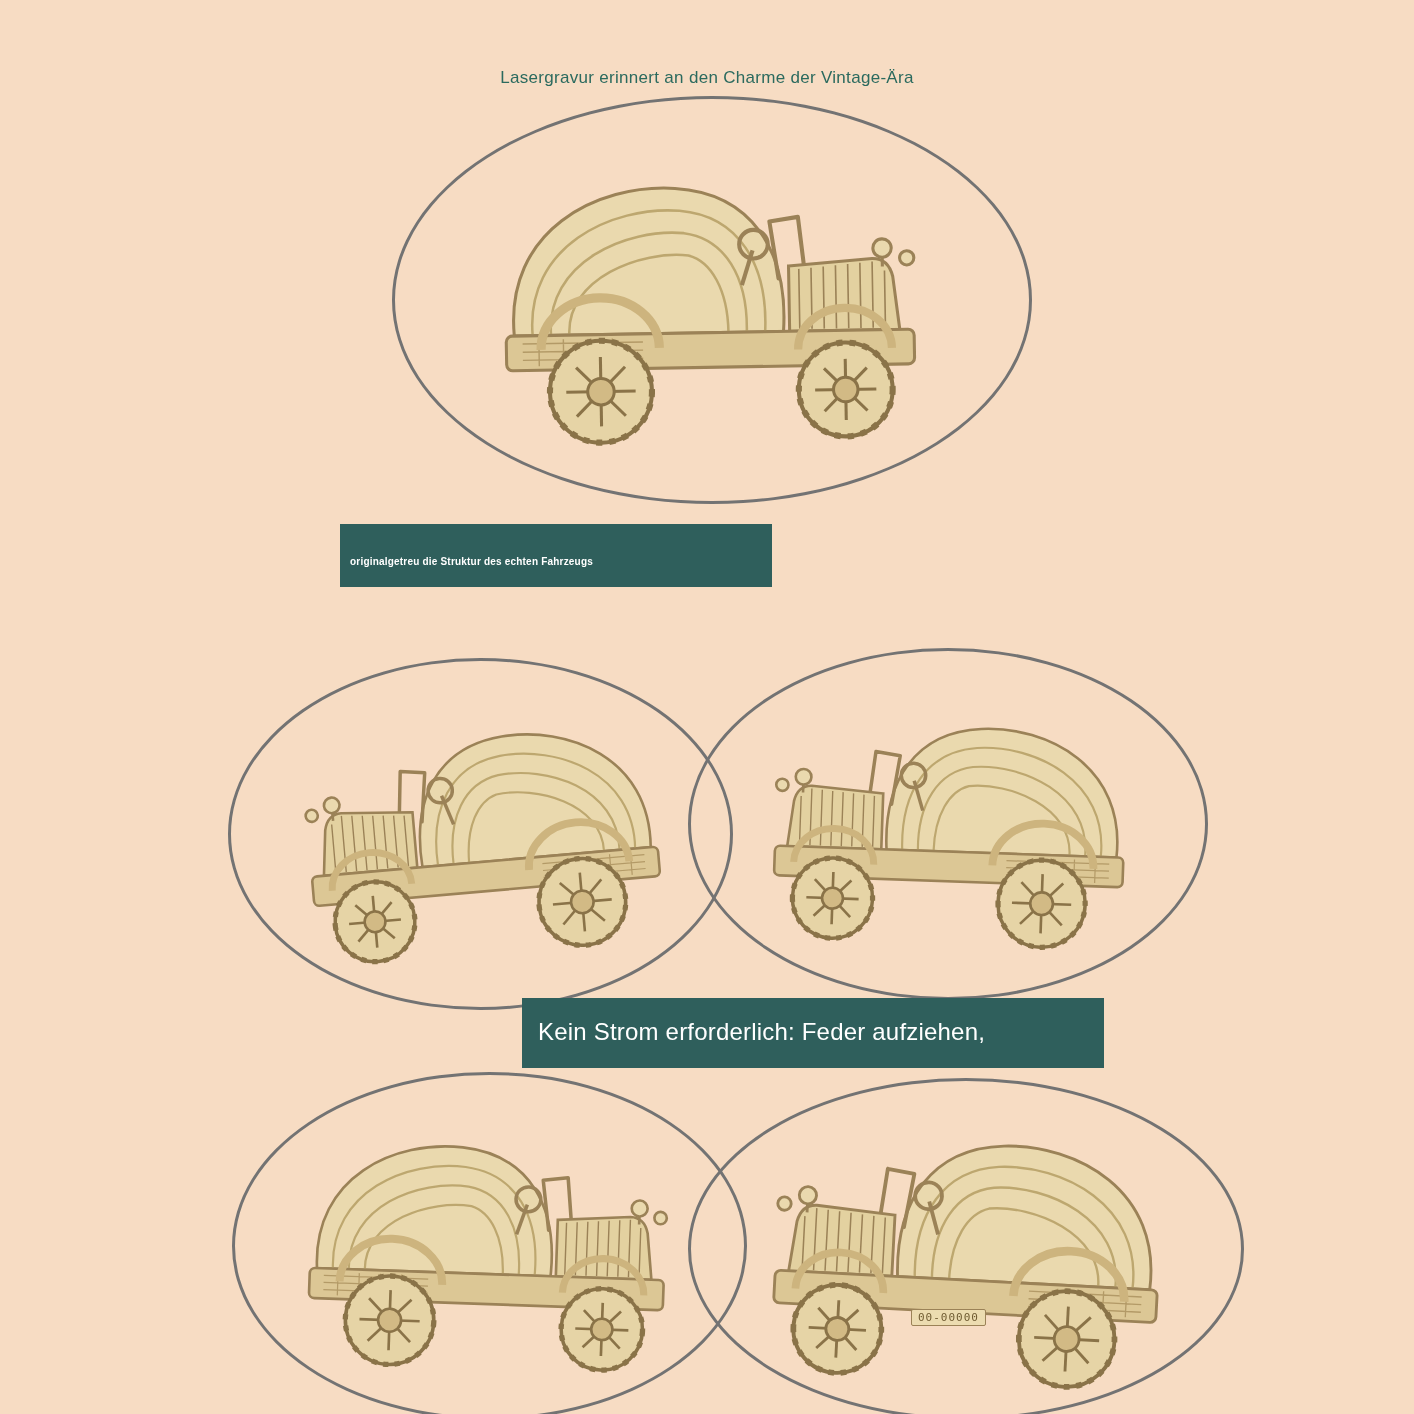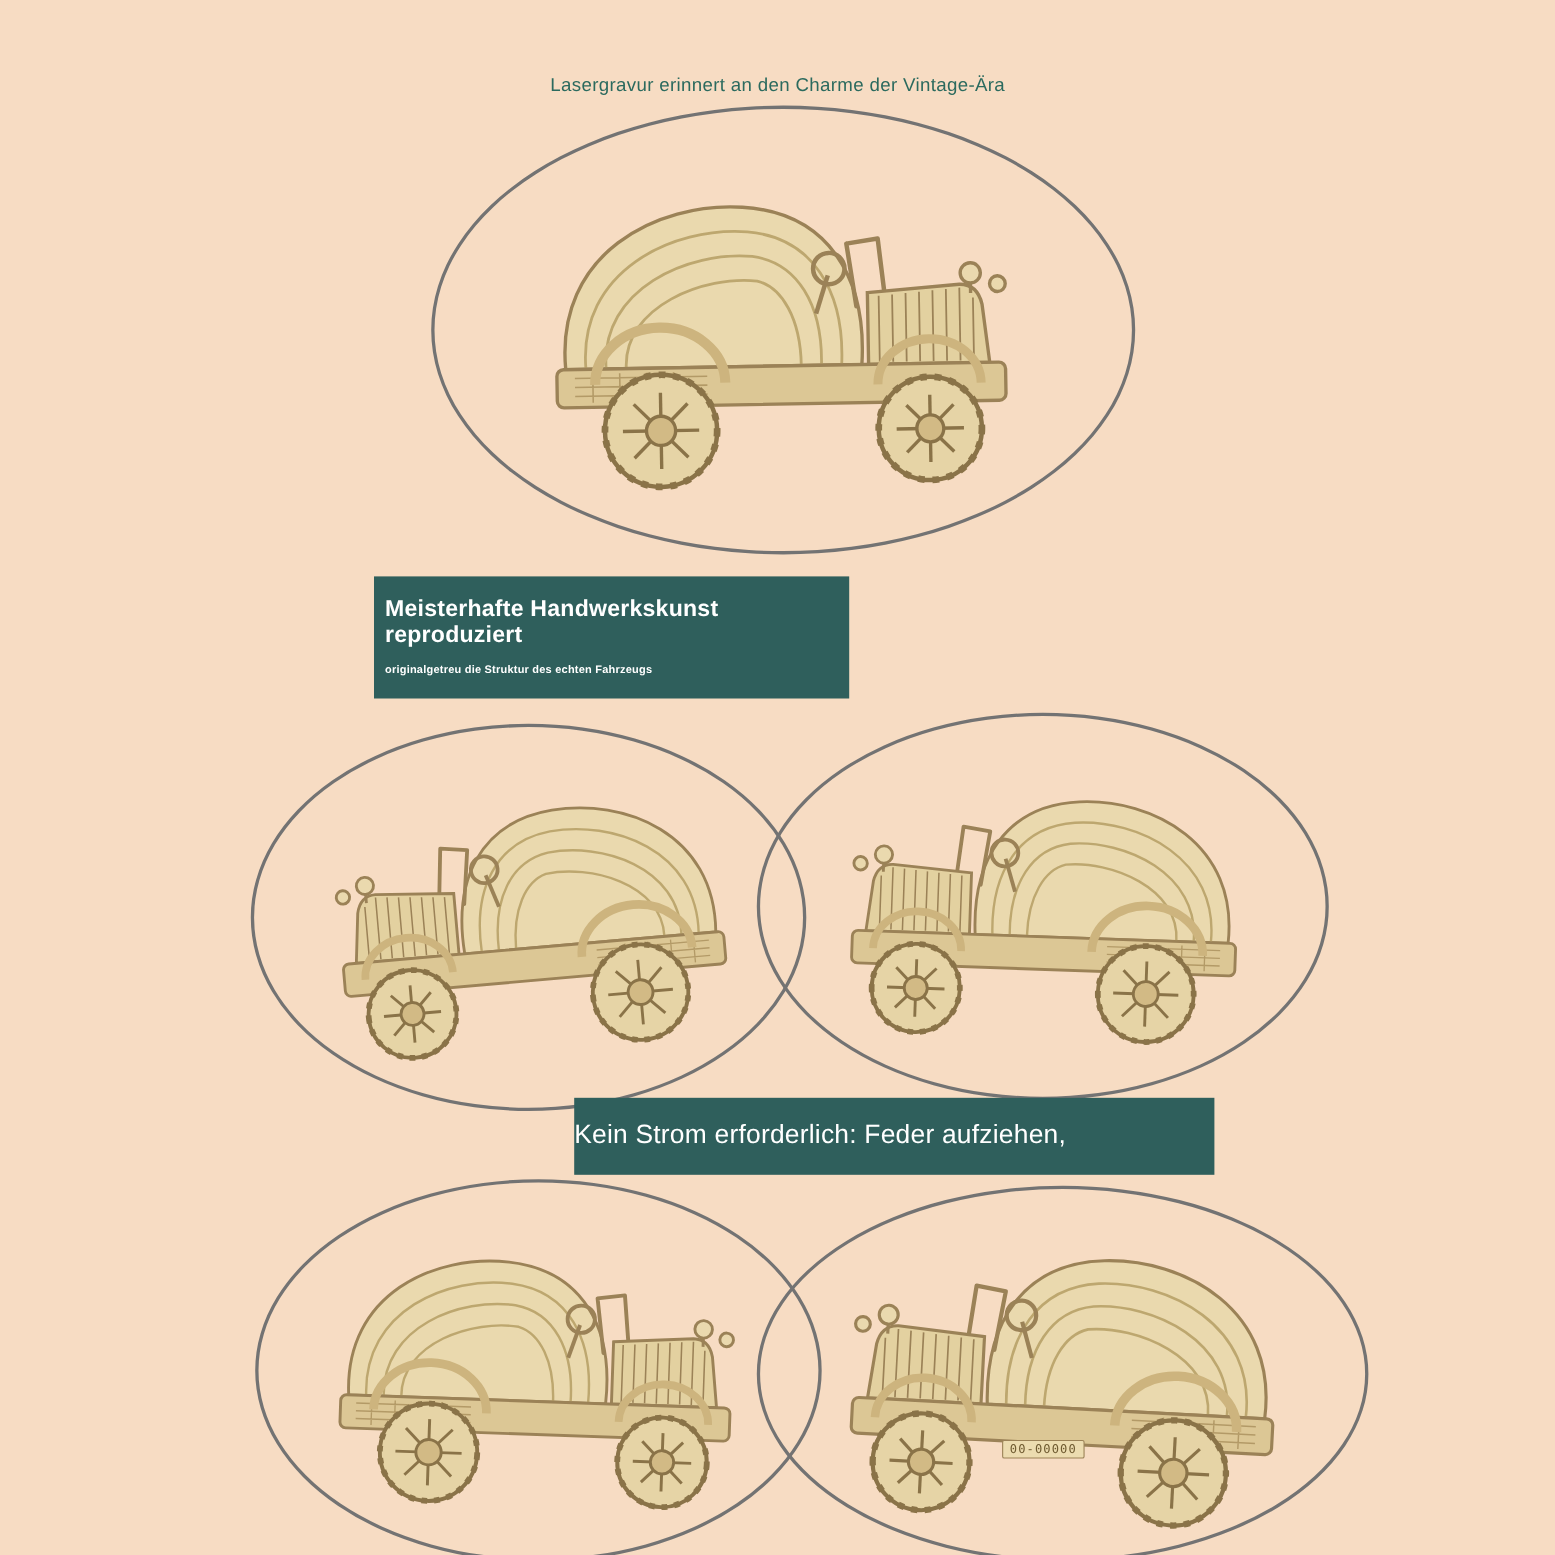--- a/index.html
+++ b/index.html
@@ -55,21 +55,21 @@
   }
   .banner-1 {
     left: 340px; top: 512px; width: 432px;
     padding: 18px 12px 20px 10px;
   }
   .banner-1 .line1 { font-size: 21px; font-weight: 600; letter-spacing: 0.2px; }
   .banner-1 .line2 { font-size: 10px; font-weight: 700; margin-top: 14px; letter-spacing: 0.2px; }
 
   .banner-2 {
     left: 522px; top: 986px; width: 582px;
-    padding: 16px 16px 18px 0;
+    padding: 16px 16px 18px 16px;
   }
   .banner-2 .line1, .banner-2 .line2 {
     font-size: 24px; font-weight: 500; line-height: 1.5; letter-spacing: 0.2px;
   }
 
   .license-plate {
     position: absolute;
     left: 40%;
     bottom: 27%;
     background: #ecdcb0;
@@ -135,21 +135,20 @@
 
   <div class="top-caption">Lasergravur erinnert an den Charme der Vintage-Ära</div>
 
   <div class="ellipse ellipse-top">
     <svg class="car" viewBox="0 0 460 300" role="img" aria-label="Holz-3D-Puzzle Oldtimer, Seitenansicht mit Lasergravur">
         <use href="#car-symbol"></use>
       </svg>
   </div>
 
   <div class="banner banner-1">
-    <div class="line1">Meisterhafte Handwerkskunst reproduziert</div>
     <div class="line2">originalgetreu die Struktur des echten Fahrzeugs</div>
   </div>
 
   <div class="ellipse ellipse-mid-left">
     <svg class="car" viewBox="0 0 460 300" role="img" aria-label="Holz-3D-Puzzle Oldtimer, Heck-Dreiviertelansicht">
         <use href="#car-symbol"></use>
       </svg>
   </div>
 
   <div class="ellipse ellipse-mid-right">

